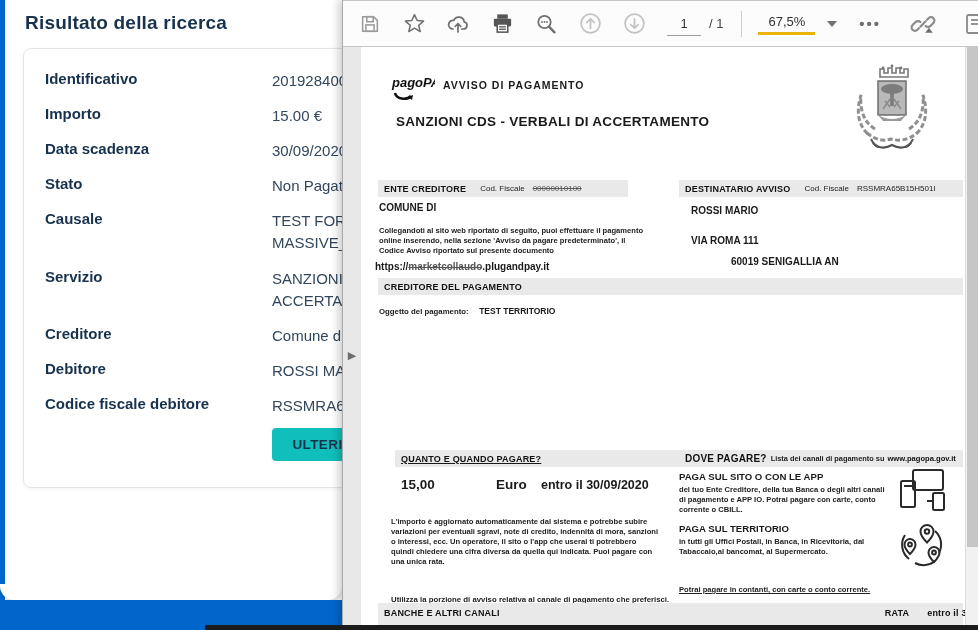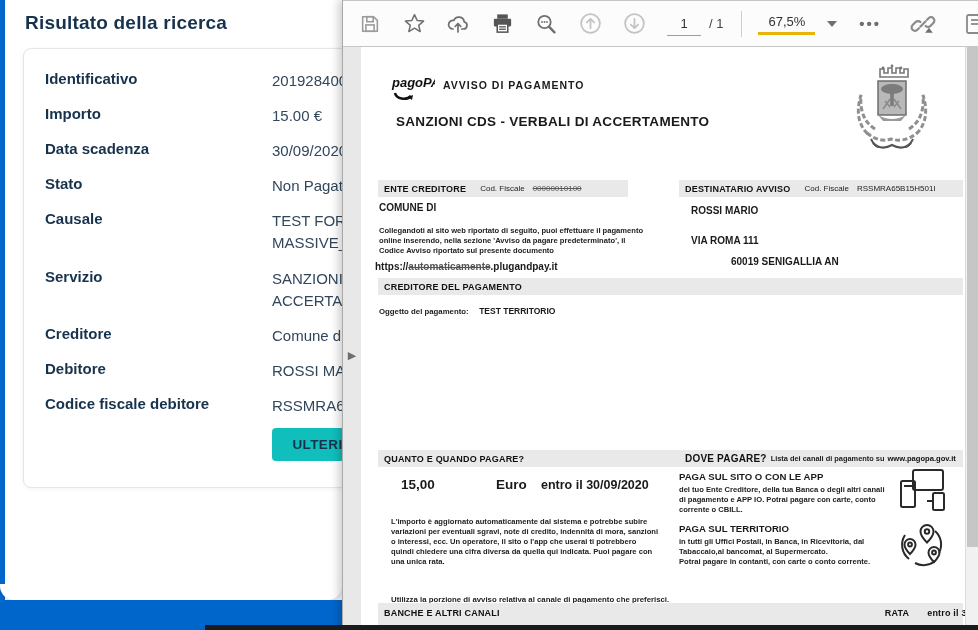--- a/index.html
+++ b/index.html
@@ -263,36 +263,36 @@
 
       <div class="band" style="left:318px; top:133px; width:284px;">
         <span class="band-title">DESTINATARIO AVVISO</span>
         <span class="cf-label">Cod. Fiscale</span>
         <span class="cf-value">RSSMRA65B15H501I</span>
       </div>
 
       <div class="abs doc-bold-sm" style="left:18px; top:155px;">COMUNE DI</div>
       <div class="abs doc-text-xs" style="left:18px; top:179px; width:272px;">Collegandoti al sito web riportato di seguito, puoi effettuare il pagamento online inserendo, nella sezione 'Avviso da pagare predeterminato', il Codice Avviso riportato sul presente documento</div>
       <div class="abs doc-bold-sm" style="left:14px; top:214px;">
-        <span>https://</span><span class="redacted">automaticamente</span><span>.plugandpay.it</span>
+        <span>https://</span><span class="redacted">marketcollaudo</span><span>.plugandpay.it</span>
       </div>
 
       <div class="abs doc-bold-sm" style="left:330px; top:158px;">ROSSI MARIO</div>
       <div class="abs doc-bold-sm" style="left:330px; top:188px;">VIA ROMA 111</div>
       <div class="abs doc-bold-sm" style="left:330px; top:209px;margin-left:40px;">60019 SENIGALLIA AN</div>
 
       <div class="band" style="left:17px; top:231px; width:585px;">
         <span class="band-title">CREDITORE DEL PAGAMENTO</span>
       </div>
       <div class="abs" style="left:18px; top:253px;">
         <span style="font-size:7.8px; font-weight:700; color:#222;">Oggetto del pagamento:</span>
         <span style="font-size:8.5px; font-weight:700; margin-left:6px;">TEST TERRITORIO</span>
       </div>
 
-      <div class="band" style="left:17px; top:403px; width:344px;">
+      <div class="band" style="left:34px; top:403px; width:344px;text-decoration:underline;">
         <span class="band-title">QUANTO E QUANDO PAGARE?</span>
       </div>
       <div class="abs big-amount" style="left:40px; top:430px;">15,00</div>
       <div class="abs big-amount" style="left:135px; top:430px;">Euro</div>
       <div class="abs big-amount" style="left:180px; top:431px; font-size:12.5px;">entro il 30/09/2020</div>
       <div class="abs doc-text-xs" style="left:30px; top:470px; width:268px;">L'importo è aggiornato automaticamente dal sistema e potrebbe subire variazioni per eventuali sgravi, note di credito, indennità di mora, sanzioni o interessi, ecc. Un operatore, il sito o l'app che userai ti potrebbero quindi chiedere una cifra diversa da quella qui indicata. Puoi pagare con una unica rata.</div>
       <div class="abs" style="left:30px; top:548px; font-size:7.8px; font-weight:700; color:#222;">Utilizza la porzione di avviso relativa al canale di pagamento che preferisci.</div>
 
       <div class="band" style="left:318px; top:403px; width:284px;">
         <span class="band-title" style="font-size:10px;">DOVE PAGARE?</span>
@@ -307,21 +307,21 @@
           <rect x="16" y="3" width="30" height="20" rx="2"></rect>
           <rect x="4" y="14" width="14" height="26" rx="1.5"></rect>
           <line x1="7" y1="19" x2="15" y2="19"></line>
           <rect x="36" y="26" width="11" height="17" rx="1.5"></rect>
           <line x1="30" y1="34" x2="36" y2="34"></line>
         </svg>
       </div>
 
       <div class="abs" style="left:318px; top:476px; font-size:9.6px; font-weight:700;">PAGA SUL TERRITORIO</div>
       <div class="abs doc-text-xs" style="left:318px; top:490px; width:226px;">in tutti gli Uffici Postali, in Banca, in Ricevitoria, dal Tabaccaio,al bancomat, al Supermercato.</div>
-      <div class="abs doc-text-xs" style="left:318px; top:510px; width:226px;">Potrai pagare in contanti, con carte o conto corrente.</div>
+      <div class="abs doc-text-xs" style="left:318px; top:538px; width:226px;text-decoration:underline;">Potrai pagare in contanti, con carte o conto corrente.</div>
       <div class="abs" style="left:536px; top:472px;">
         <svg width="50" height="50" viewBox="0 0 50 50" fill="none" stroke="#2a2a2a" stroke-width="2">
           <path d="M38 12 a18 18 0 0 1 4 22"></path>
           <path d="M12 40 a18 18 0 0 1 -4 -24"></path>
           <path d="M18 44 a18 18 0 0 0 20 -2"></path>
           <path d="M30 6 a6.5 6.5 0 0 1 6.5 6.5 c0 4.5-6.5 11-6.5 11 s-6.5-6.5-6.5-11 A6.5 6.5 0 0 1 30 6z"></path>
           <circle cx="30" cy="12.5" r="2.2"></circle>
           <path d="M13 20 a5.5 5.5 0 0 1 5.5 5.5 c0 4-5.5 9.5-5.5 9.5 s-5.5-5.5-5.5-9.5 A5.5 5.5 0 0 1 13 20z"></path>
           <circle cx="13" cy="25.5" r="1.9"></circle>
           <path d="M37 28 a5.5 5.5 0 0 1 5.5 5.5 c0 4-5.5 9.5-5.5 9.5 s-5.5-5.5-5.5-9.5 A5.5 5.5 0 0 1 37 28z"></path>

